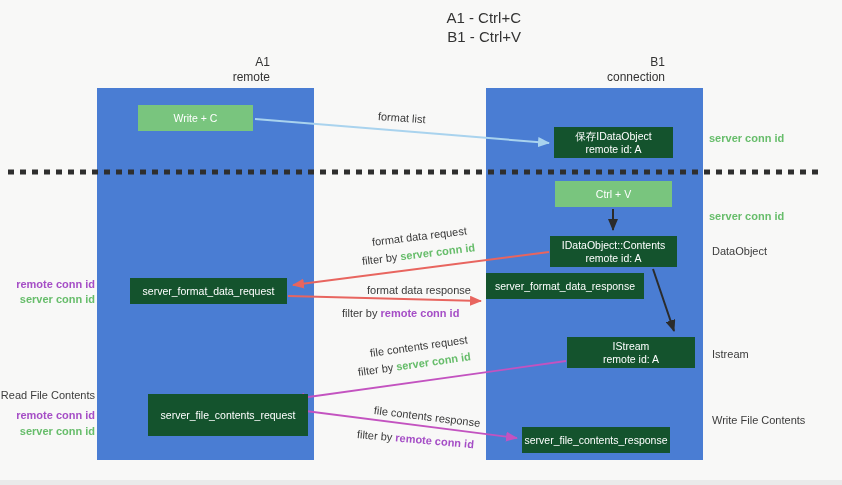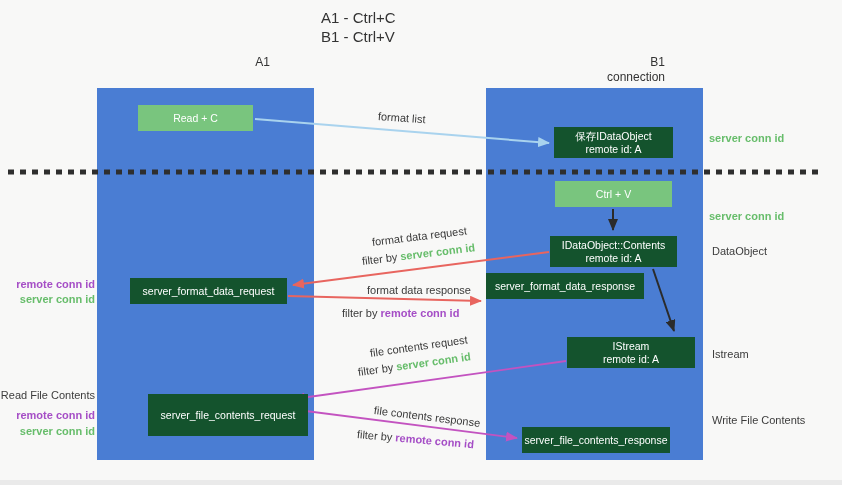--- a/index.html
+++ b/index.html
@@ -4,21 +4,21 @@
 <style>
   html,body{margin:0;padding:0;}
   body{
     width:842px;height:485px;position:relative;overflow:hidden;
     background:#f8f8f7;
     font-family:"Liberation Sans", sans-serif;
     color:#3c3c3c;
   }
   .abs{position:absolute;}
   
-  .title{left:321px;top:8px;width:200px;text-align:left;font-size:15px;line-height:19px;color:#333;z-index:3;}
+  .title{left:321px;top:8px;width:200px;text-align:right;font-size:15px;line-height:19px;color:#333;z-index:3;}
   
   .lane-header{width:130px;text-align:right;font-size:12px;line-height:15px;color:#333;top:55px;z-index:3;}
   .lane-header.a1{left:140px;}
   .lane-header.b1{left:535px;}
   
   .lane{top:88px;width:217px;height:372px;background:#4a7dd3;z-index:0;}
   .lane.a1{left:97px;}
   .lane.b1{left:486px;}
   
   #arrows{left:0;top:0;z-index:1;}
@@ -75,20 +75,21 @@
 </head>
 <body>
 
 <div class="abs title">
   <div>A1 - Ctrl+C</div>
   <div>B1 - Ctrl+V</div>
 </div>
 
 <div class="abs lane-header a1">
   <div>A1</div>
+  <div>remote</div>
 </div>
 <div class="abs lane-header b1">
   <div>B1</div>
   <div>connection</div>
 </div>
 
 <div class="abs lane a1"></div>
 <div class="abs lane b1"></div>
 
 <svg id="arrows" class="abs" width="842" height="485" viewBox="0 0 842 485">
@@ -118,21 +119,21 @@
   <line x1="549" y1="252" x2="293" y2="285" stroke="#e8655f" stroke-width="2" marker-end="url(#mRed)"></line>
 
   <line x1="288" y1="296" x2="481" y2="301" stroke="#e8655f" stroke-width="2" marker-end="url(#mRed)"></line>
 
   <line x1="566" y1="361" x2="294" y2="399" stroke="#c353c0" stroke-width="1.8" marker-end="url(#mPurple)"></line>
 
   <line x1="290" y1="409" x2="517" y2="438" stroke="#c353c0" stroke-width="1.8" marker-end="url(#mPurple)"></line>
 </svg>
 
 <div class="abs node green n-ctrl-c">
-  <span>Read + C</span>
+  <span>Write + C</span>
 </div>
 
 <div class="abs node orange n-save">
   <span>保存IDataObject</span>
   <span>remote id: A</span>
 </div>
 
 <div class="abs node green n-ctrl-v">
   <span>Ctrl + V</span>
 </div>

